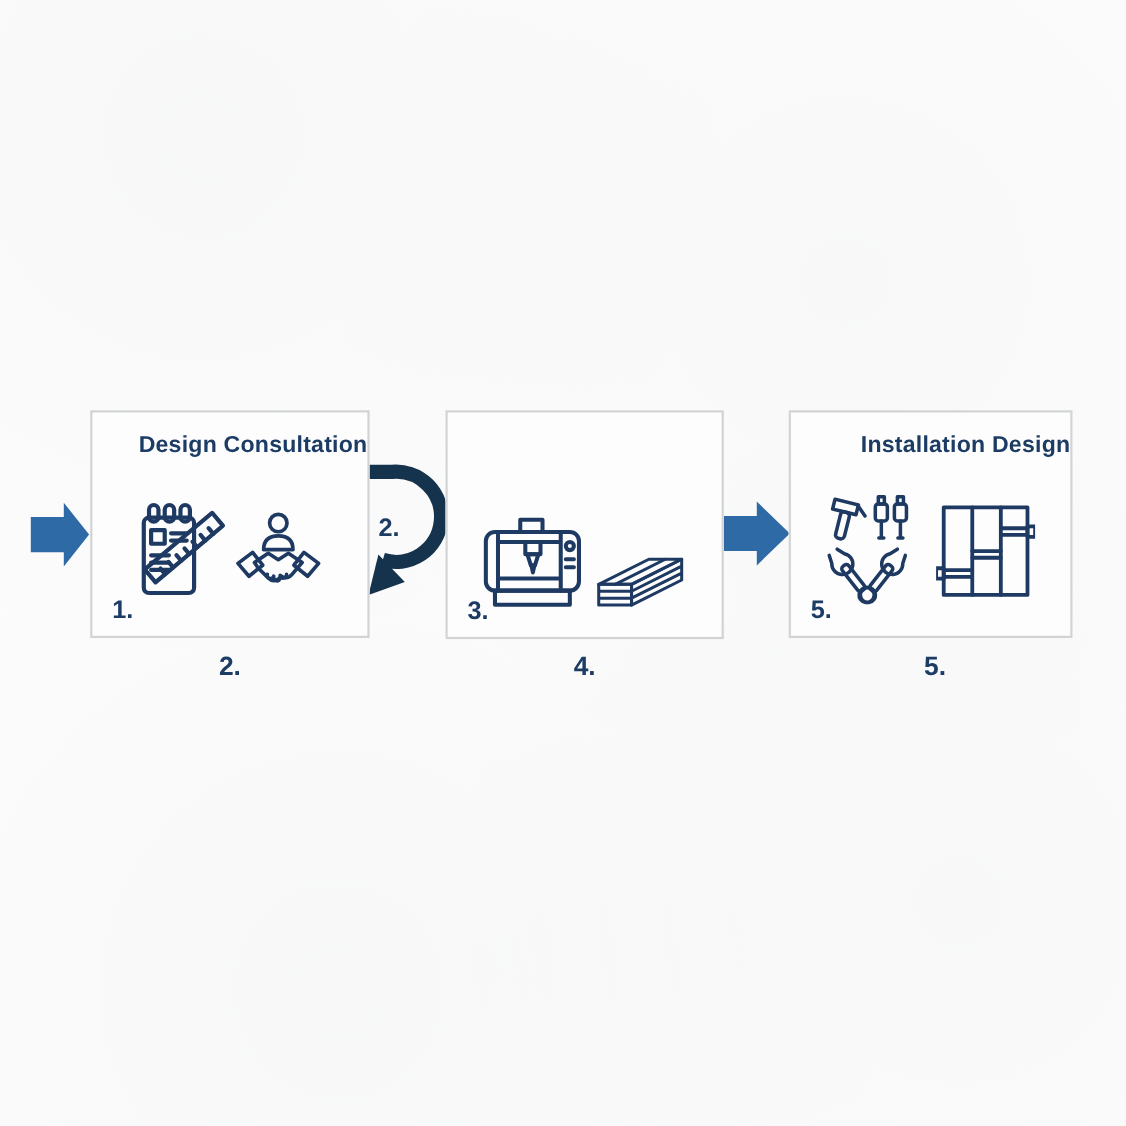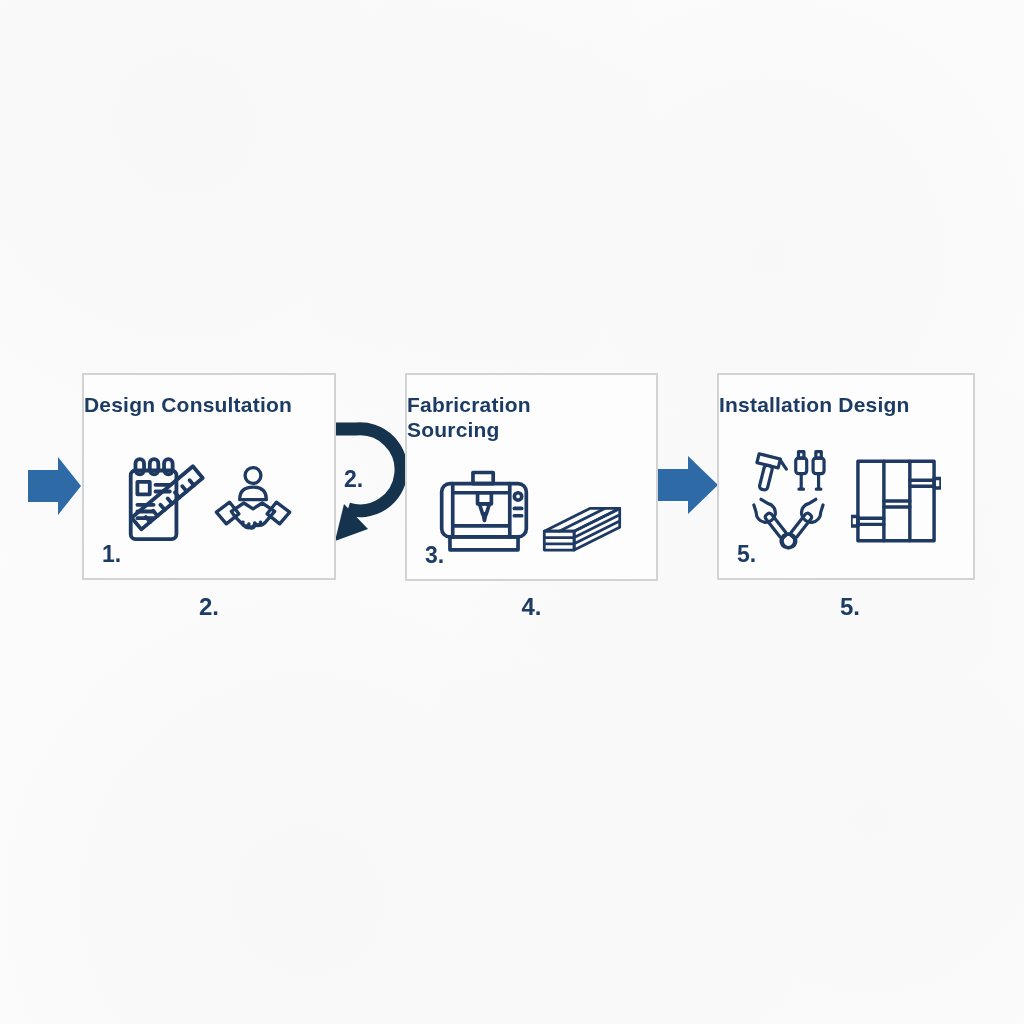--- a/index.html
+++ b/index.html
@@ -14,21 +14,21 @@
     font-family:"Liberation Sans", sans-serif;
   }
   .step-box{
     position:absolute;
     background:#fdfdfe;
     border:2px solid #d2d3d5;
     box-sizing:border-box;
   }
   .step-title{
     margin-top:18px;
-    text-align:left;
+    text-align:right;
     font-weight:bold;
     font-size:21px;
     line-height:1.18;
     letter-spacing:0.2px;
     color:#1c3c64;
     white-space:pre-line;
   }
   .icon-row{
     position:absolute;left:0;right:0;top:70px;height:112px;
     display:flex;align-items:center;justify-content:center;gap:8px;
@@ -92,22 +92,20 @@
           <path d="M92,57 L76,45 L65,59 L80,71 Z"></path>
           <path d="M22,56 L37,46 L48,53 L59,46 L74,56 L63,69 Q58,75 51,71 L48,74 Q42,78 37,73 L26,62 Z"></path>
           <path d="M36,69 a3.5,3.5 0 1 0 7,2 M43,72 a3.5,3.5 0 1 0 7,1 M50,70 a3.5,3.5 0 1 0 7,-1"></path>
         </g>
       </svg>
     </div>
     <div class="inner-number">1.</div>
   </div>
 
   <div class="step-box" style="left:405px;top:373px;width:253px;height:208px">
-    <div class="step-title">Fabricration
-Sourcing</div>
     <div class="icon-row" style="top:82px">
       <svg width="92" height="90" viewBox="0 0 100 92">
         <g class="ic" stroke-width="4">
           <rect x="38" y="2" width="22" height="12"></rect>
           <rect x="4" y="14" width="92" height="58" rx="9"></rect>
           <path d="M16,14 V72 M78,14 V72 M16,24 H78 M16,60 H78"></path>
           <rect x="43" y="24" width="15" height="12"></rect>
           <path d="M45,36 h11 l-3.5,11 h-4 z"></path>
           <path d="M49,47 l1.5,7 1.5,-7"></path>
           <circle cx="87" cy="28" r="4"></circle>

